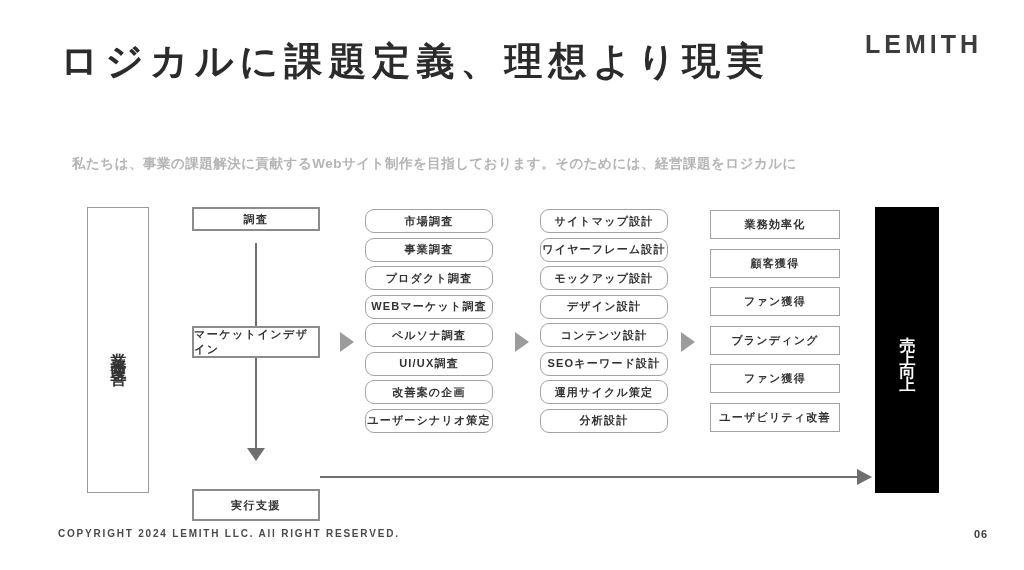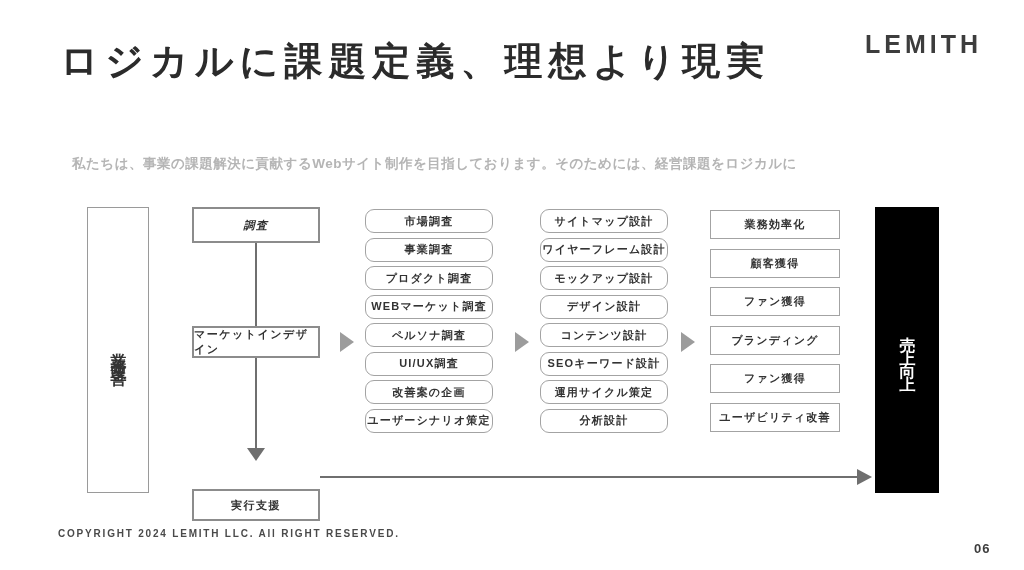--- a/index.html
+++ b/index.html
@@ -19,21 +19,21 @@
   .left-box { left:87px; top:207px; width:62px; height:286px; border:1px solid #9a9a9a; background:#fff; }
   .goal-box { left:875px; top:207px; width:64px; height:286px; background:#000000; }
   .vtext { writing-mode:vertical-rl; text-orientation:upright; font-weight:bold;
            font-size:16px; color:#333; }
   .left-box .vtext { letter-spacing:5px; }
   .goal-box .vtext { color:#ffffff; letter-spacing:13px; }
 
   .stage-box { position:absolute; left:192px; width:128px; background:#fff;
            border:2px solid #8c8c8c; display:flex; align-items:center; justify-content:center;
            font-size:11px; font-weight:bold; color:#333; letter-spacing:1.5px; z-index:3; }
-  .stage-research  { top:207px; height:36px;font-style:italic; }
+  .stage-research  { top:207px; height:24px; }
   .stage-design    { top:326px; height:32px; }
   .stage-execution { top:461px; height:32px;margin-top:28px; }
 
   .col { position:absolute; display:flex; flex-direction:column; justify-content:space-between; }
   .col-research { left:365px; top:209px; width:128px; height:224px; }
   .col-design   { left:540px; top:209px; width:128px; height:224px; }
   .col-outcome  { left:710px; top:210px; width:130px; height:222px; }
   .box { background:#fff; border:1px solid #a3a3a3; display:flex; align-items:center;
          justify-content:center; font-size:11px; font-weight:bold; color:#333;
          letter-spacing:1.2px; white-space:nowrap; }
@@ -46,21 +46,21 @@
          border-left:9px solid transparent; border-right:9px solid transparent; border-top:13px solid #6f6f6f; }
   .hline { position:absolute; left:320px; top:476px; width:538px; height:2px; background:#6f6f6f; }
   .right-arrow-big { position:absolute; left:857px; top:469px; width:0; height:0;
          border-top:8px solid transparent; border-bottom:8px solid transparent; border-left:15px solid #6f6f6f; }
   .tri { position:absolute; width:0; height:0; top:332px;
          border-top:10px solid transparent; border-bottom:10px solid transparent; border-left:14px solid #9c9c9c; }
   .tri-1 { left:340px; } .tri-2 { left:515px; } .tri-3 { left:681px; }
 
   .footer-copy { position:absolute; left:58px; top:528px; font-size:10px; font-weight:bold;
          letter-spacing:1.8px; color:#4a4a4a; white-space:nowrap; }
-  .footer-page { position:absolute; left:974px; top:541px; font-size:13px; font-weight:bold;
+  .footer-page { position:absolute; left:974px; top:528px; font-size:11px; font-weight:bold;
          letter-spacing:1px; color:#3d3d3d; }
 </style>
 </head>
 <body>
 
 <div class="slide">
 
   <h1 class="title">ロジカルに課題定義、理想より現実</h1>
   <div class="logo">LEMITH</div>
   <p class="subtitle">私たちは、事業の課題解決に貢献するWebサイト制作を目指しております。そのためには、経営課題をロジカルに</p>

